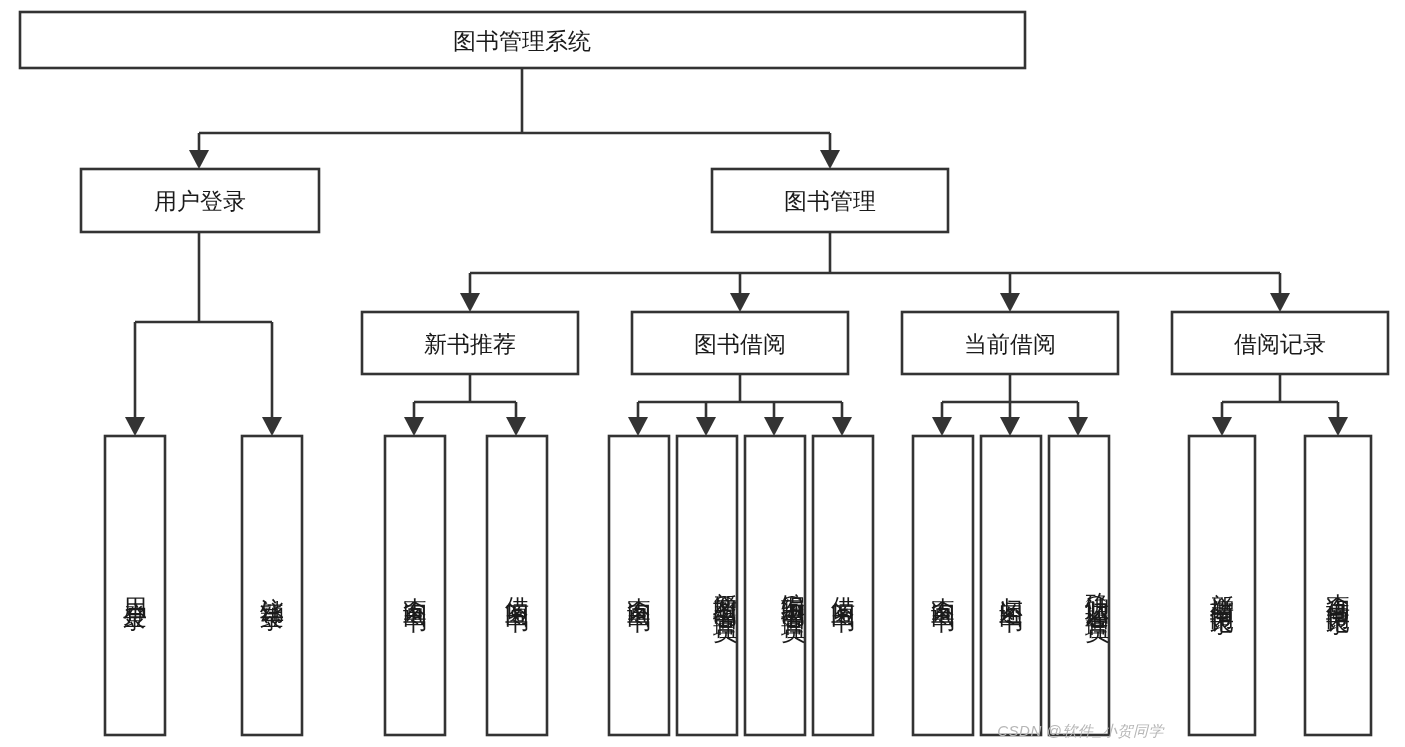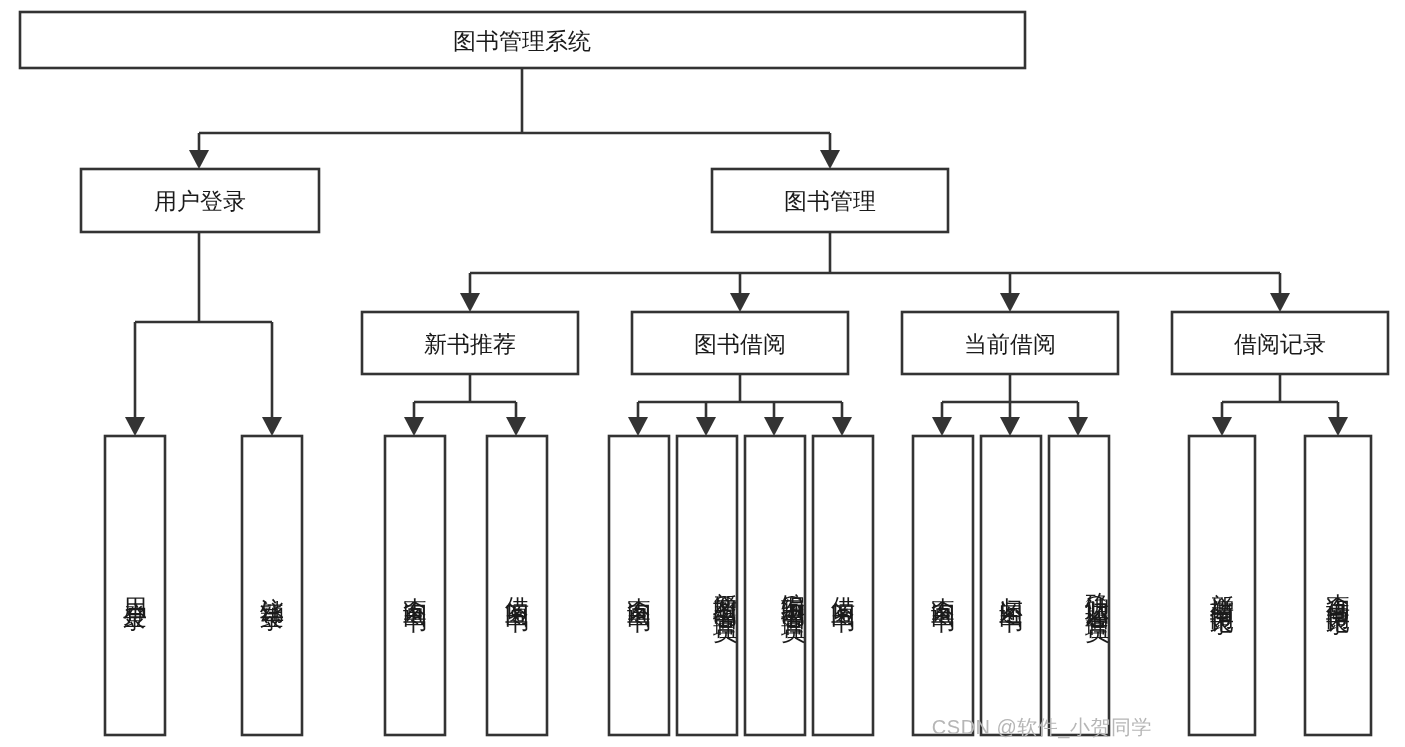--- a/index.html
+++ b/index.html
@@ -11,20 +11,21 @@
     width: 1405px;
     height: 747px;
     font-family: "Liberation Sans", sans-serif;
     overflow: hidden;
   }
   #diagram-root {
     position: relative;
     width: 1166px;
     height: 747px;
     background: #ffffff;
+    padding-left: 12px;
   }
   svg#flow {
     position: absolute;
     left: 0;
     top: 0;
     width: 1405px;
     height: 747px;
     display: block;
   }
   .node-rect {
@@ -65,25 +66,26 @@
     justify-content: center;
     text-align: center;
     pointer-events: none;
     user-select: none;
   }
   .watermark {
     position: absolute;
     right: 14px;
     bottom: 6px;
     font-family: "Liberation Sans", sans-serif;
-    font-size: 20px;
+    font-size: 15px;
     color: #b6b6b6;
     letter-spacing: 0.5px;
     white-space: nowrap;
     pointer-events: none;
+    font-style: italic;
   }
 </style>
 </head>
 <body>
 
 <div id="diagram-root">
 
   <svg id="flow" viewBox="0 0 1405 747">
 
     <g>

